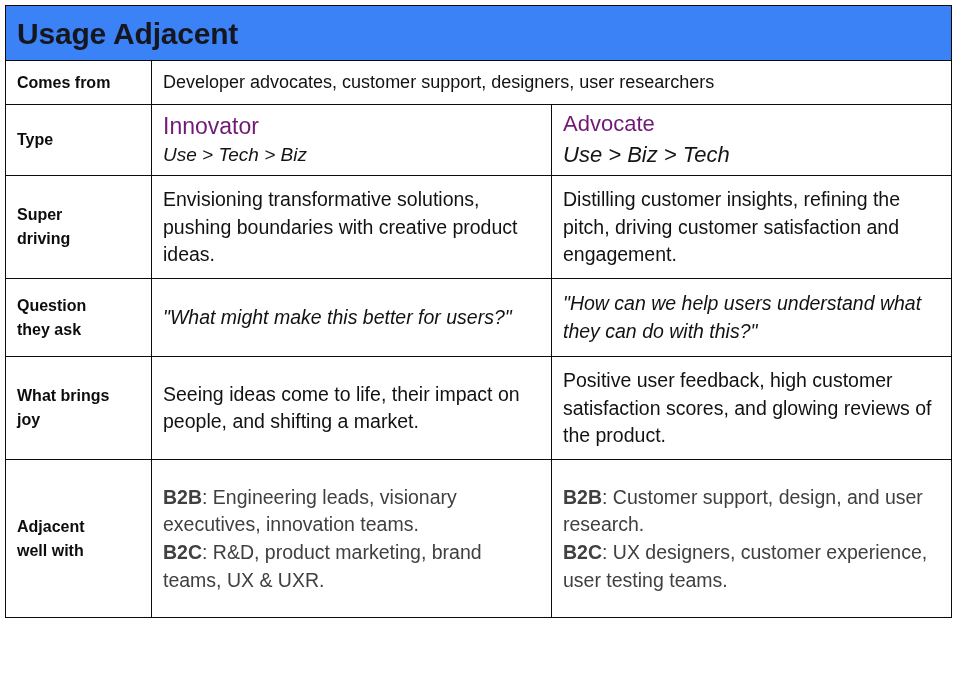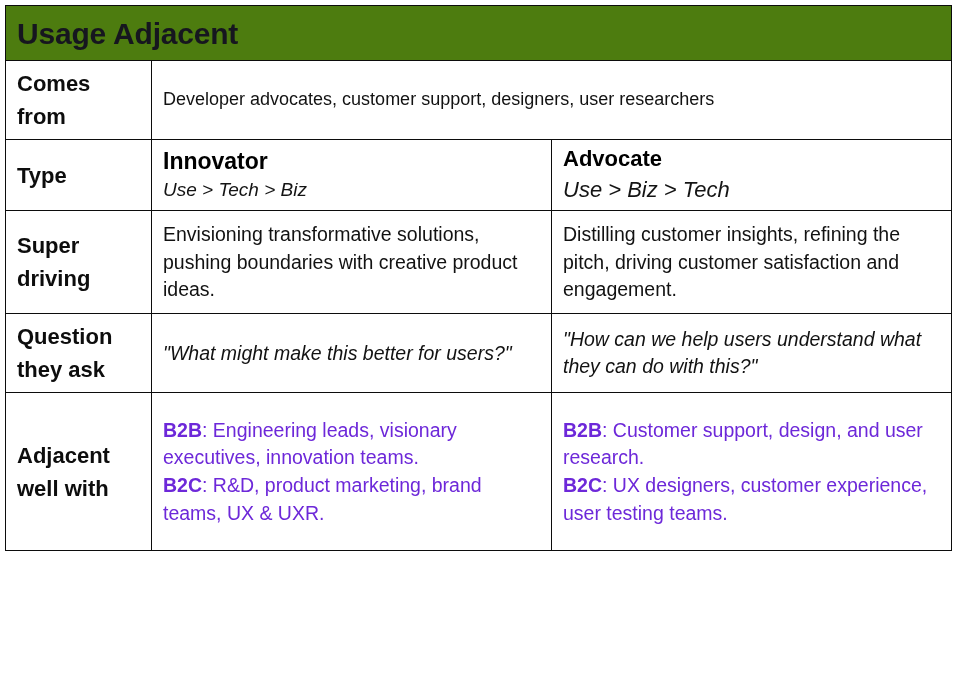--- a/index.html
+++ b/index.html
@@ -39,36 +39,36 @@
     box-sizing: border-box;
   }
 
   
   col.c-label { width: 146px; }
   col.c-a     { width: 400px; }
   col.c-b     { width: 400px; }
 
   
   td.title-cell {
-    background: #4d7c0f;
+    background: #3b82f6;
     border: 1px solid #4a86e8;
     padding: 9px 12px 11px 12px;
     height: 55px;
   }
   .title-text {
     font-size: 30px;
     font-weight: bold;
     letter-spacing: -0.2px;
     color: #16161f;
     line-height: 1.1;
   }
 
   
   td.row-label {
-    font-size: 22px;
+    font-size: 16px;
     font-weight: bold;
     line-height: 1.5;
     color: #0d0d0d;
     padding-left: 12px;
     padding-right: 6px;
   }
 
   
   td.body-cell {
     font-size: 19.5px;
@@ -81,23 +81,23 @@
   td.comes-from {
     font-size: 18px;
     line-height: 1.4;
     padding-top: 8px;
     padding-bottom: 9px;
   }
 
   
   .type-name {
     font-size: 23px;
-    font-weight: bold;
+    font-weight: normal;
     line-height: 1.22;
-    color: #000000;
+    color: #701a75;
     display: block;
   }
   .type-name.big {
     font-size: 22px;
   }
   .type-order {
     font-size: 19px;
     font-style: italic;
     line-height: 1.3;
     display: block;
@@ -113,21 +113,21 @@
     font-size: 19.5px;
     font-style: italic;
     line-height: 1.4;
     color: #121212;
   }
 
   
   .partner-line {
     font-size: 19.5px;
     line-height: 1.42;
-    color: #6d28d9;
+    color: #404040;
   }
   .partner-line + .partner-line {
   }
   .partner-line b {
     font-weight: bold;
   }
 
   
   tr.r-comes td   { height: 44px; }
   tr.r-type td    { height: 65px; }
@@ -187,20 +187,28 @@
           <span>they ask</span>
         </td>
         <td class="body-cell">
           <span class="quote">"What might make this better for users?"</span>
         </td>
         <td class="body-cell">
           <span class="quote">"How can we help users understand what they can do with this?"</span>
         </td>
       </tr>
 
+      <tr class="r-joy">
+        <td class="row-label">
+          <span>What brings</span><br>
+          <span>joy</span>
+        </td>
+        <td class="body-cell">Seeing ideas come to life, their impact on people, and shifting a market.</td>
+        <td class="body-cell">Positive user feedback, high customer satisfaction scores, and glowing reviews of the product.</td>
+      </tr>
 
       <tr class="r-partners">
         <td class="row-label">
           <span>Adjacent</span><br>
           <span>well with</span>
         </td>
         <td class="body-cell">
           <div class="partner-line">
             <b>B2B</b><span>: Engineering leads, visionary executives, innovation teams.</span>
           </div>

